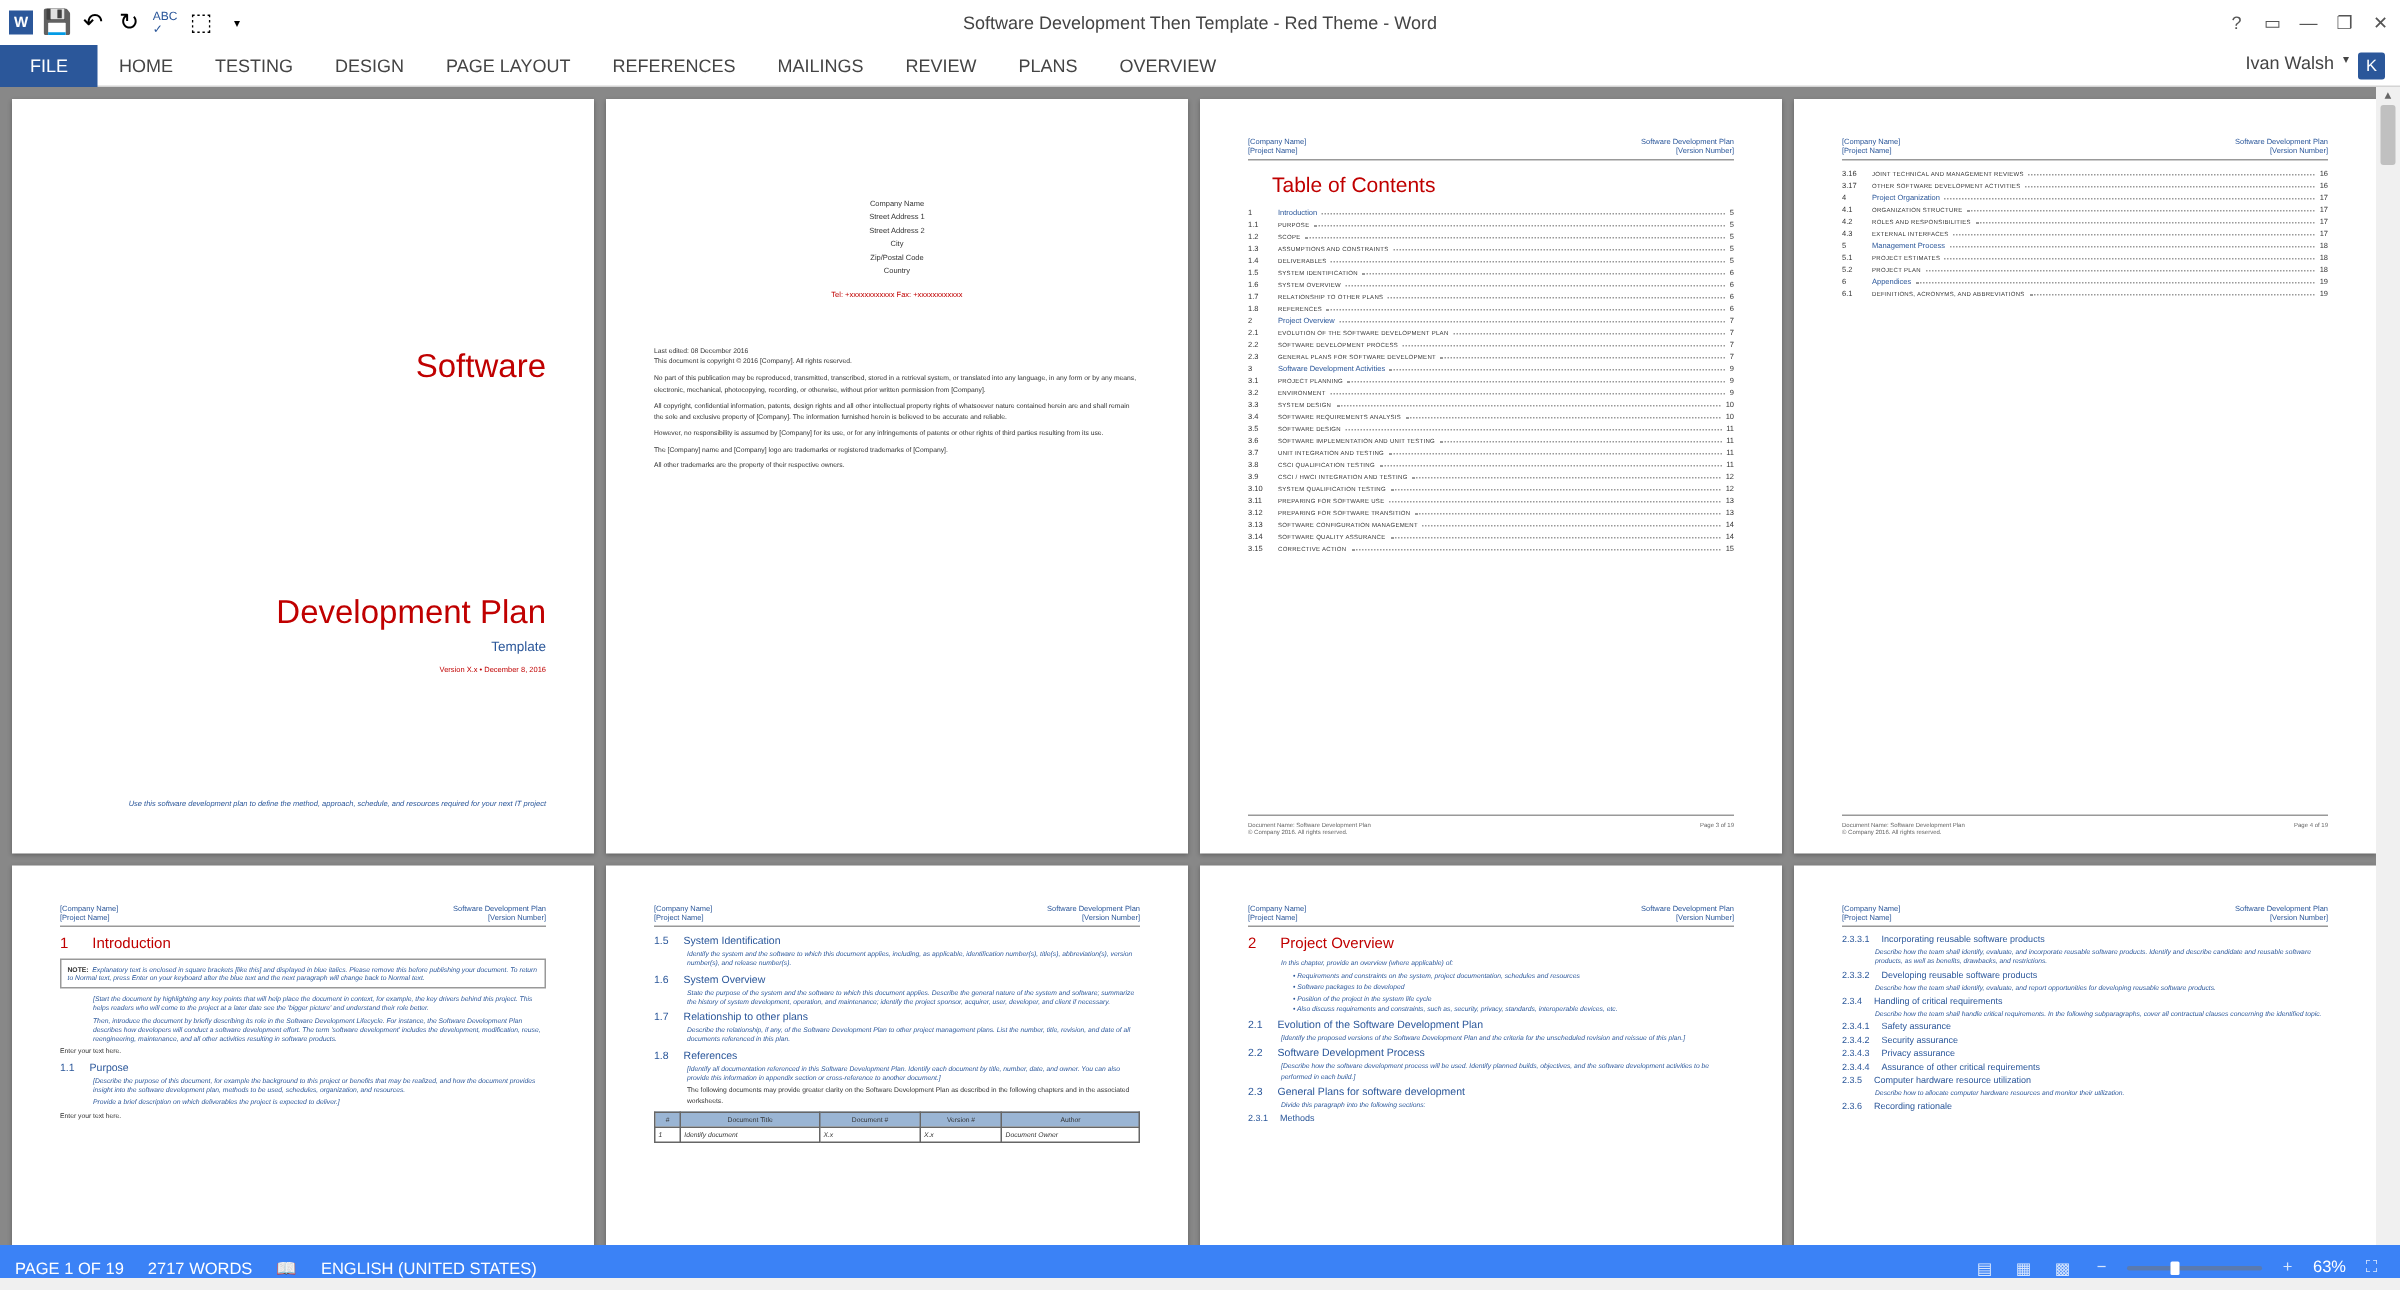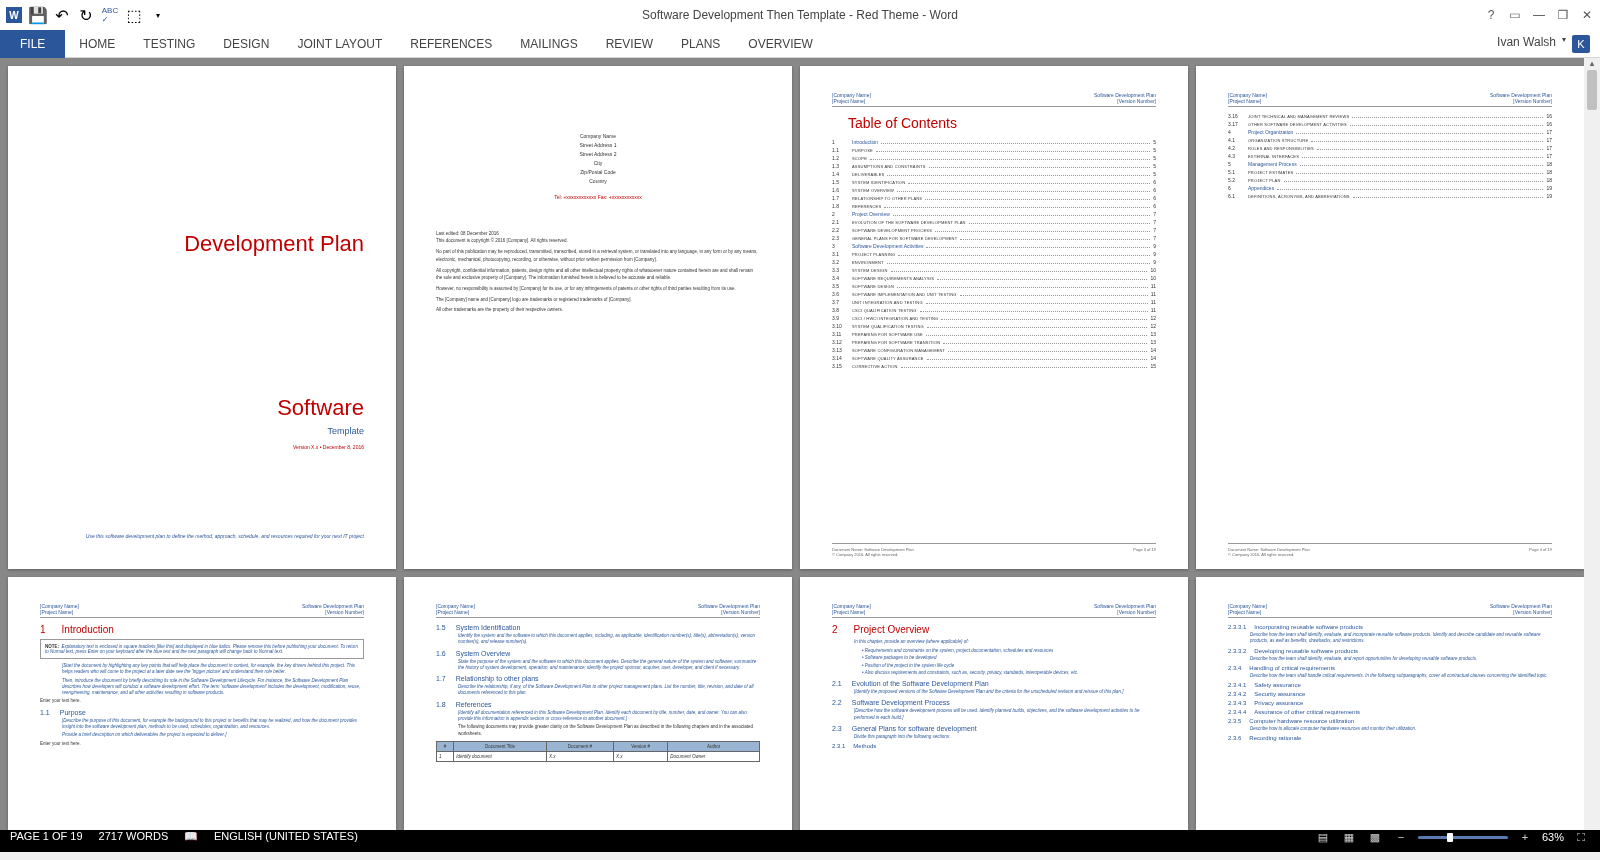--- a/index.html
+++ b/index.html
@@ -42,21 +42,21 @@
 .sec-h1{color:#c00000;font-size:10px;font-weight:500;display:flex;gap:16px;margin:4px 0}
 .sec-h2{color:#2b579a;font-size:7px;display:flex;gap:10px;margin:4px 0 2px}
 .sec-h3{color:#2b579a;font-size:6px;display:flex;gap:8px;margin:3px 0 1px}
 .body-it{font-style:italic;color:#2b579a;font-size:4.5px;margin:2px 0 2px 22px;line-height:1.4}
 .body-txt{font-size:4.5px;margin:1px 0;line-height:1.4}
 .notebox{border:1px solid #999;padding:4px;font-size:4.5px;margin:4px 0}
 .bullet{font-style:italic;color:#2b579a;font-size:4.5px;margin-left:30px;line-height:1.6}
 .tbl{border-collapse:collapse;width:100%;font-size:4.5px;margin-top:4px}
 .tbl th{background:#9ab5d4;border:.5px solid #666;padding:2px;font-weight:normal}
 .tbl td{border:.5px solid #666;padding:2px;font-style:italic}
-.status{background:#000000;height:22px;display:flex;align-items:flex-start;color:#fff;font-size:11px;padding:0 10px;gap:16px}
+.status{background:#3b82f6;height:22px;display:flex;align-items:flex-end;color:#fff;font-size:11px;padding:0 10px;gap:16px}
 .status-r{margin-left:auto;display:flex;gap:8px;align-items:center}
 .zoom-slider{width:90px;height:3px;background:#5a7ab0;position:relative;border-radius:2px}
 .zoom-thumb{position:absolute;left:32%;top:-3px;width:6px;height:9px;background:#fff;border-radius:1px}
 .vbtn{width:18px;height:14px;display:flex;align-items:center;justify-content:center;cursor:pointer;opacity:.8}
 </style>
 </head>
 <body>
 
 <div class="titlebar">
   <div class="qat">
@@ -76,39 +76,39 @@
     <div class="winbtn">❐</div>
     <div class="winbtn">✕</div>
   </div>
 </div>
 
 <div class="ribbon">
   <div class="tab file">FILE</div>
   <div class="tab">HOME</div>
   <div class="tab">TESTING</div>
   <div class="tab">DESIGN</div>
-  <div class="tab">JOINT LAYOUT</div>
+  <div class="tab">PAGE LAYOUT</div>
   <div class="tab">REFERENCES</div>
   <div class="tab">MAILINGS</div>
   <div class="tab">REVIEW</div>
   <div class="tab">PLANS</div>
   <div class="tab">OVERVIEW</div>
   <div class="user">
     <span>Ivan Walsh</span>
     <span style="font-size:8px">▾</span>
     <div class="userbox">K</div>
   </div>
 </div>
 
 <div class="canvas">
   <div class="pagerow">
 
     <div class="page">
+      <div class="p1-title">Software</div>
       <div class="p1-title">Development Plan</div>
-      <div class="p1-title">Software</div>
       <div class="p1-sub">Template</div>
       <div class="p1-ver">Version X.x • December 8, 2016</div>
       <div class="p1-foot">Use this software development plan to define the method, approach, schedule, and resources required for your next IT project</div>
     </div>
 
     <div class="page">
       <div class="p2-addr">
         <div>Company Name</div>
         <div>Street Address 1</div>
         <div>Street Address 2</div>

